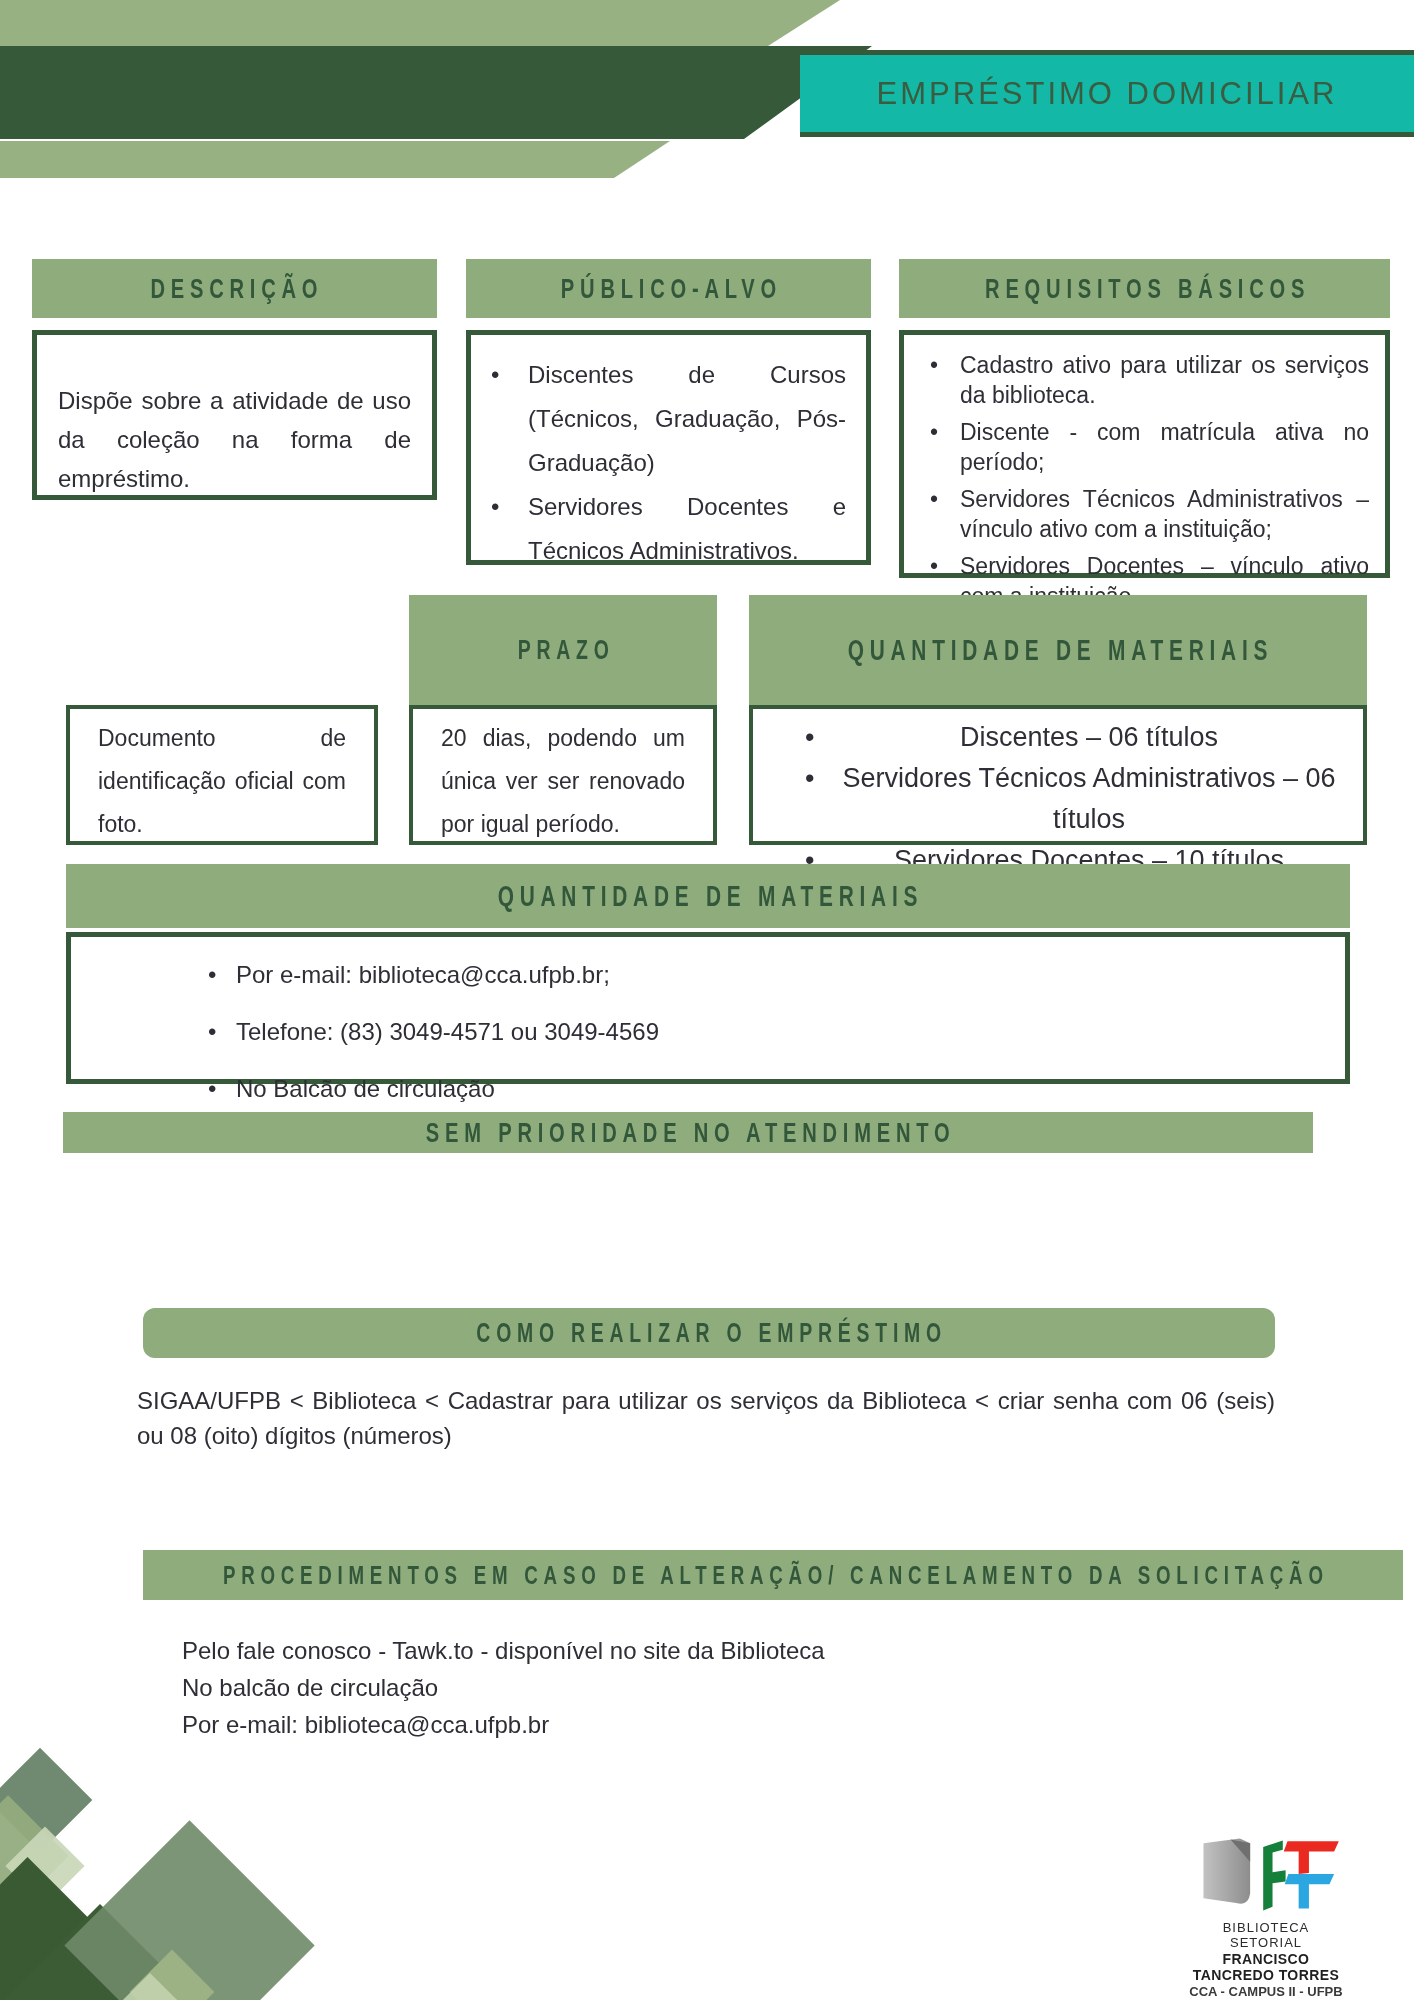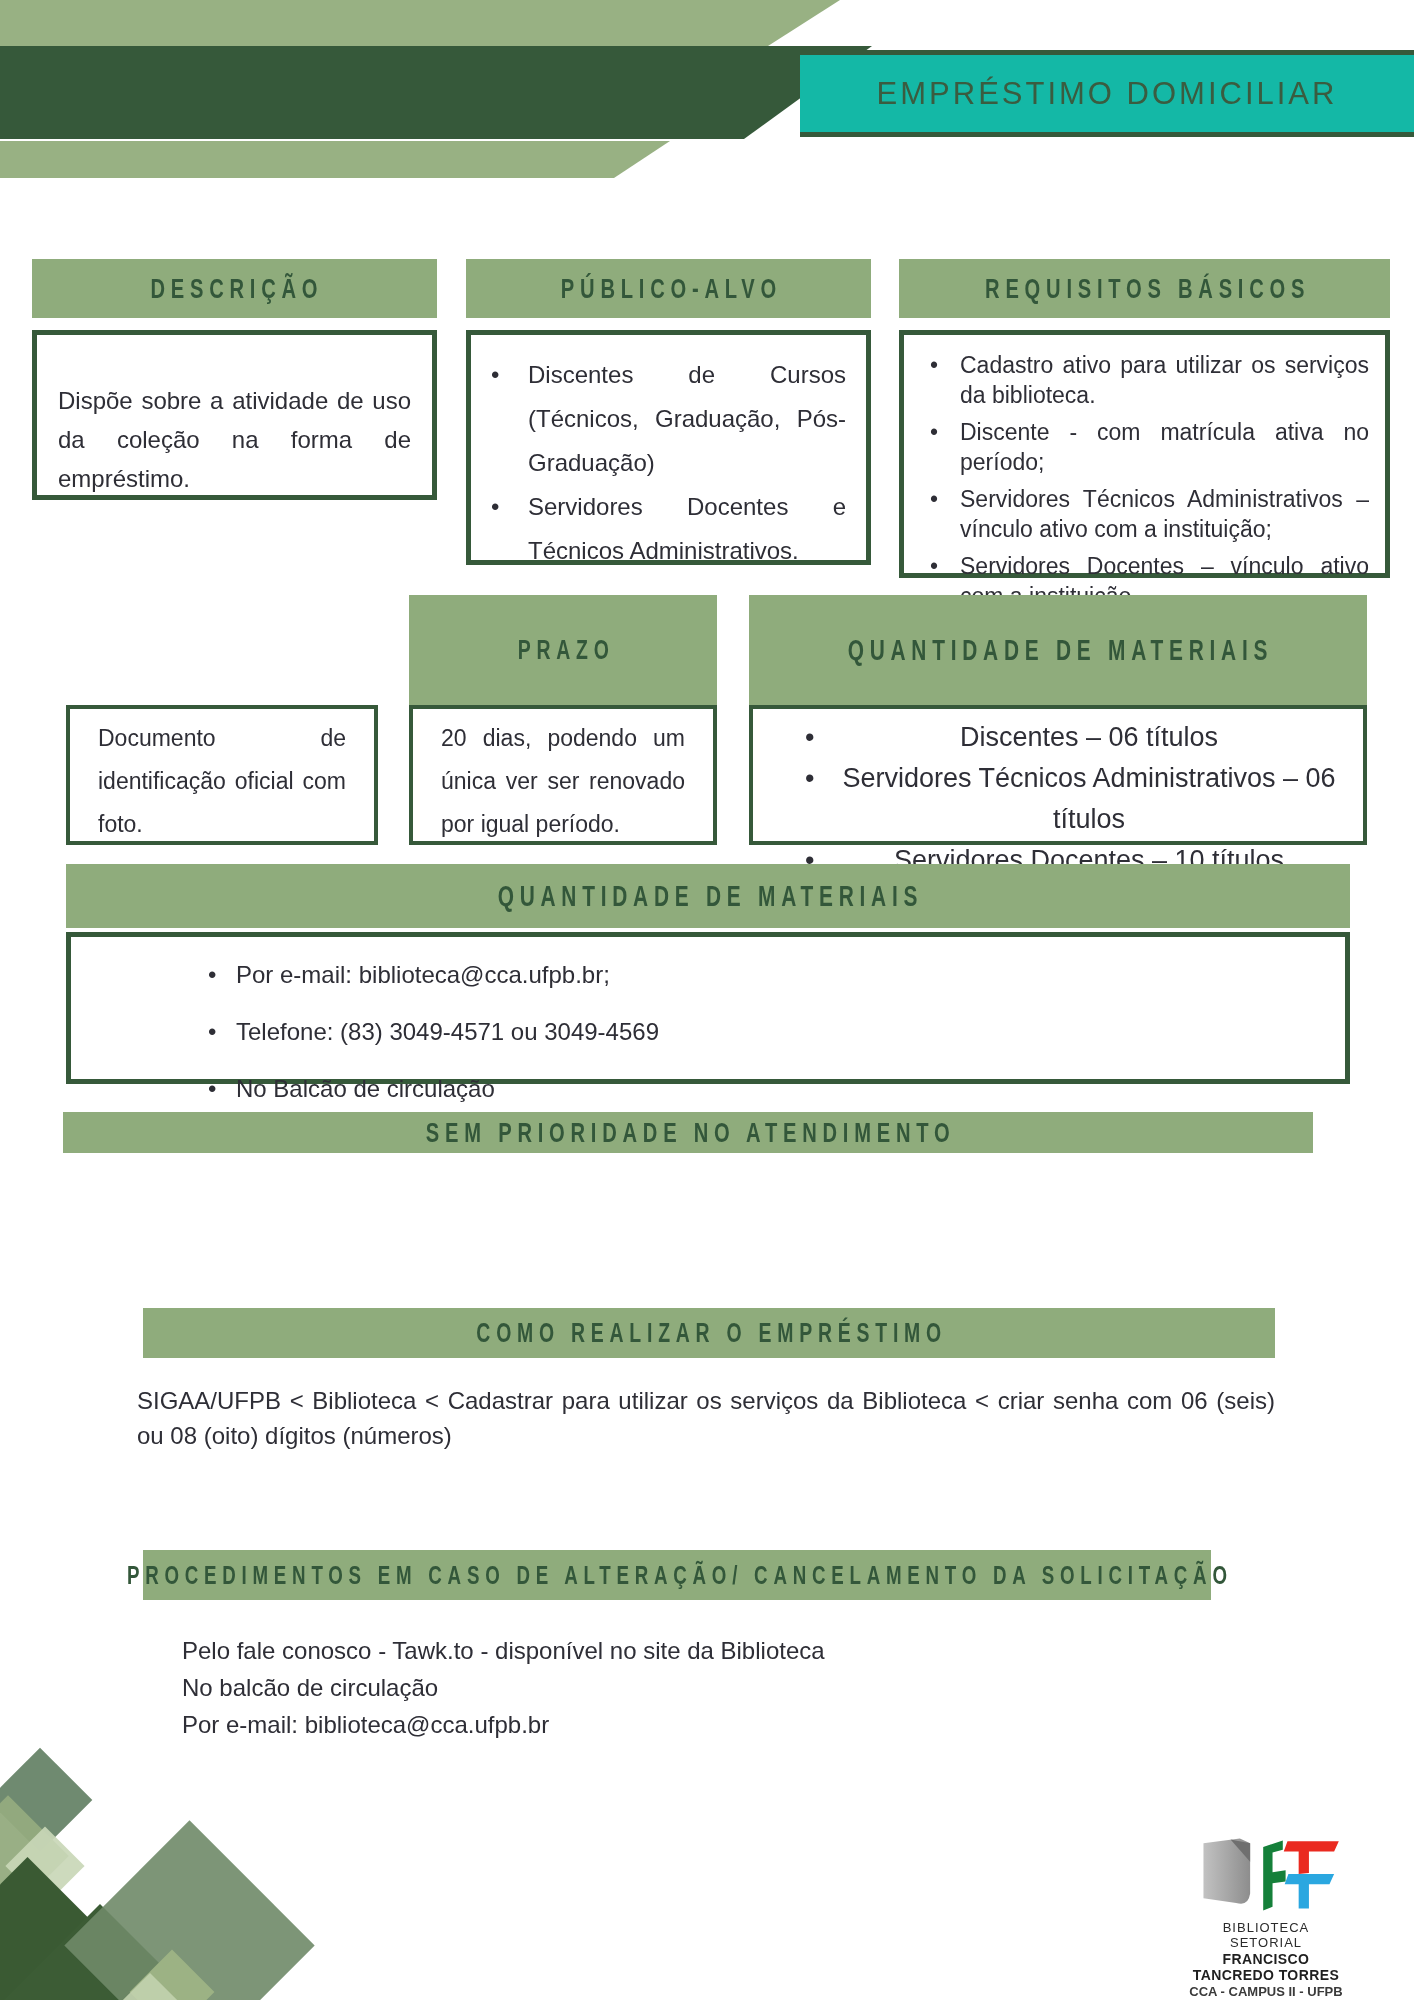--- a/index.html
+++ b/index.html
@@ -24,22 +24,22 @@
         align-items:center;justify-content:center;font-weight:700;}
   .cond{display:inline-block;transform:scaleX(.72);white-space:nowrap;letter-spacing:8px;padding-left:8px;}
   #band-desc {left:32px; top:259px;width:405px;height:59px;font-size:28px;}
   #band-pub  {left:466px;top:259px;width:405px;height:59px;font-size:28px;}
   #band-req  {left:899px;top:259px;width:491px;height:59px;font-size:28px;}
   #band-doc  {left:66px; top:595px;width:312px;height:110px;font-size:27px;line-height:38px;}
   #band-prazo{left:409px;top:595px;width:308px;height:110px;font-size:27px;}
   #band-qtd  {left:749px;top:595px;width:618px;height:110px;font-size:29px;}
   #band-cont {left:66px; top:864px;width:1284px;height:64px;font-size:29px;}
   #band-sem  {left:63px; top:1112px;width:1250px;height:41px;font-size:28px;align-items:center;}
-  #band-como {left:143px;top:1308px;width:1132px;height:50px;font-size:27px;}
-  #band-proc {left:143px;top:1550px;width:1068px;height:50px;font-size:26px;}
+  #band-como {left:143px;top:1308px;width:1132px;height:50px;font-size:27px;border-radius:12px;}
+  #band-proc {left:143px;top:1550px;width:1260px;height:50px;font-size:26px;}
 
   
   .obox{position:absolute;background:#ffffff;border:5px solid #36593a;box-sizing:border-box;}
   #box-desc {left:32px; top:330px;width:405px;height:170px;}
   #box-pub  {left:466px;top:330px;width:405px;height:235px;}
   #box-req  {left:899px;top:330px;width:491px;height:248px;}
   #box-doc  {left:66px; top:705px;width:312px;height:140px;border-width:4px;}
   #box-prazo{left:409px;top:705px;width:308px;height:140px;border-width:4px;}
   #box-qtd  {left:749px;top:705px;width:618px;height:140px;border-width:4px;}
   #box-cont {left:66px; top:932px;width:1284px;height:152px;}

